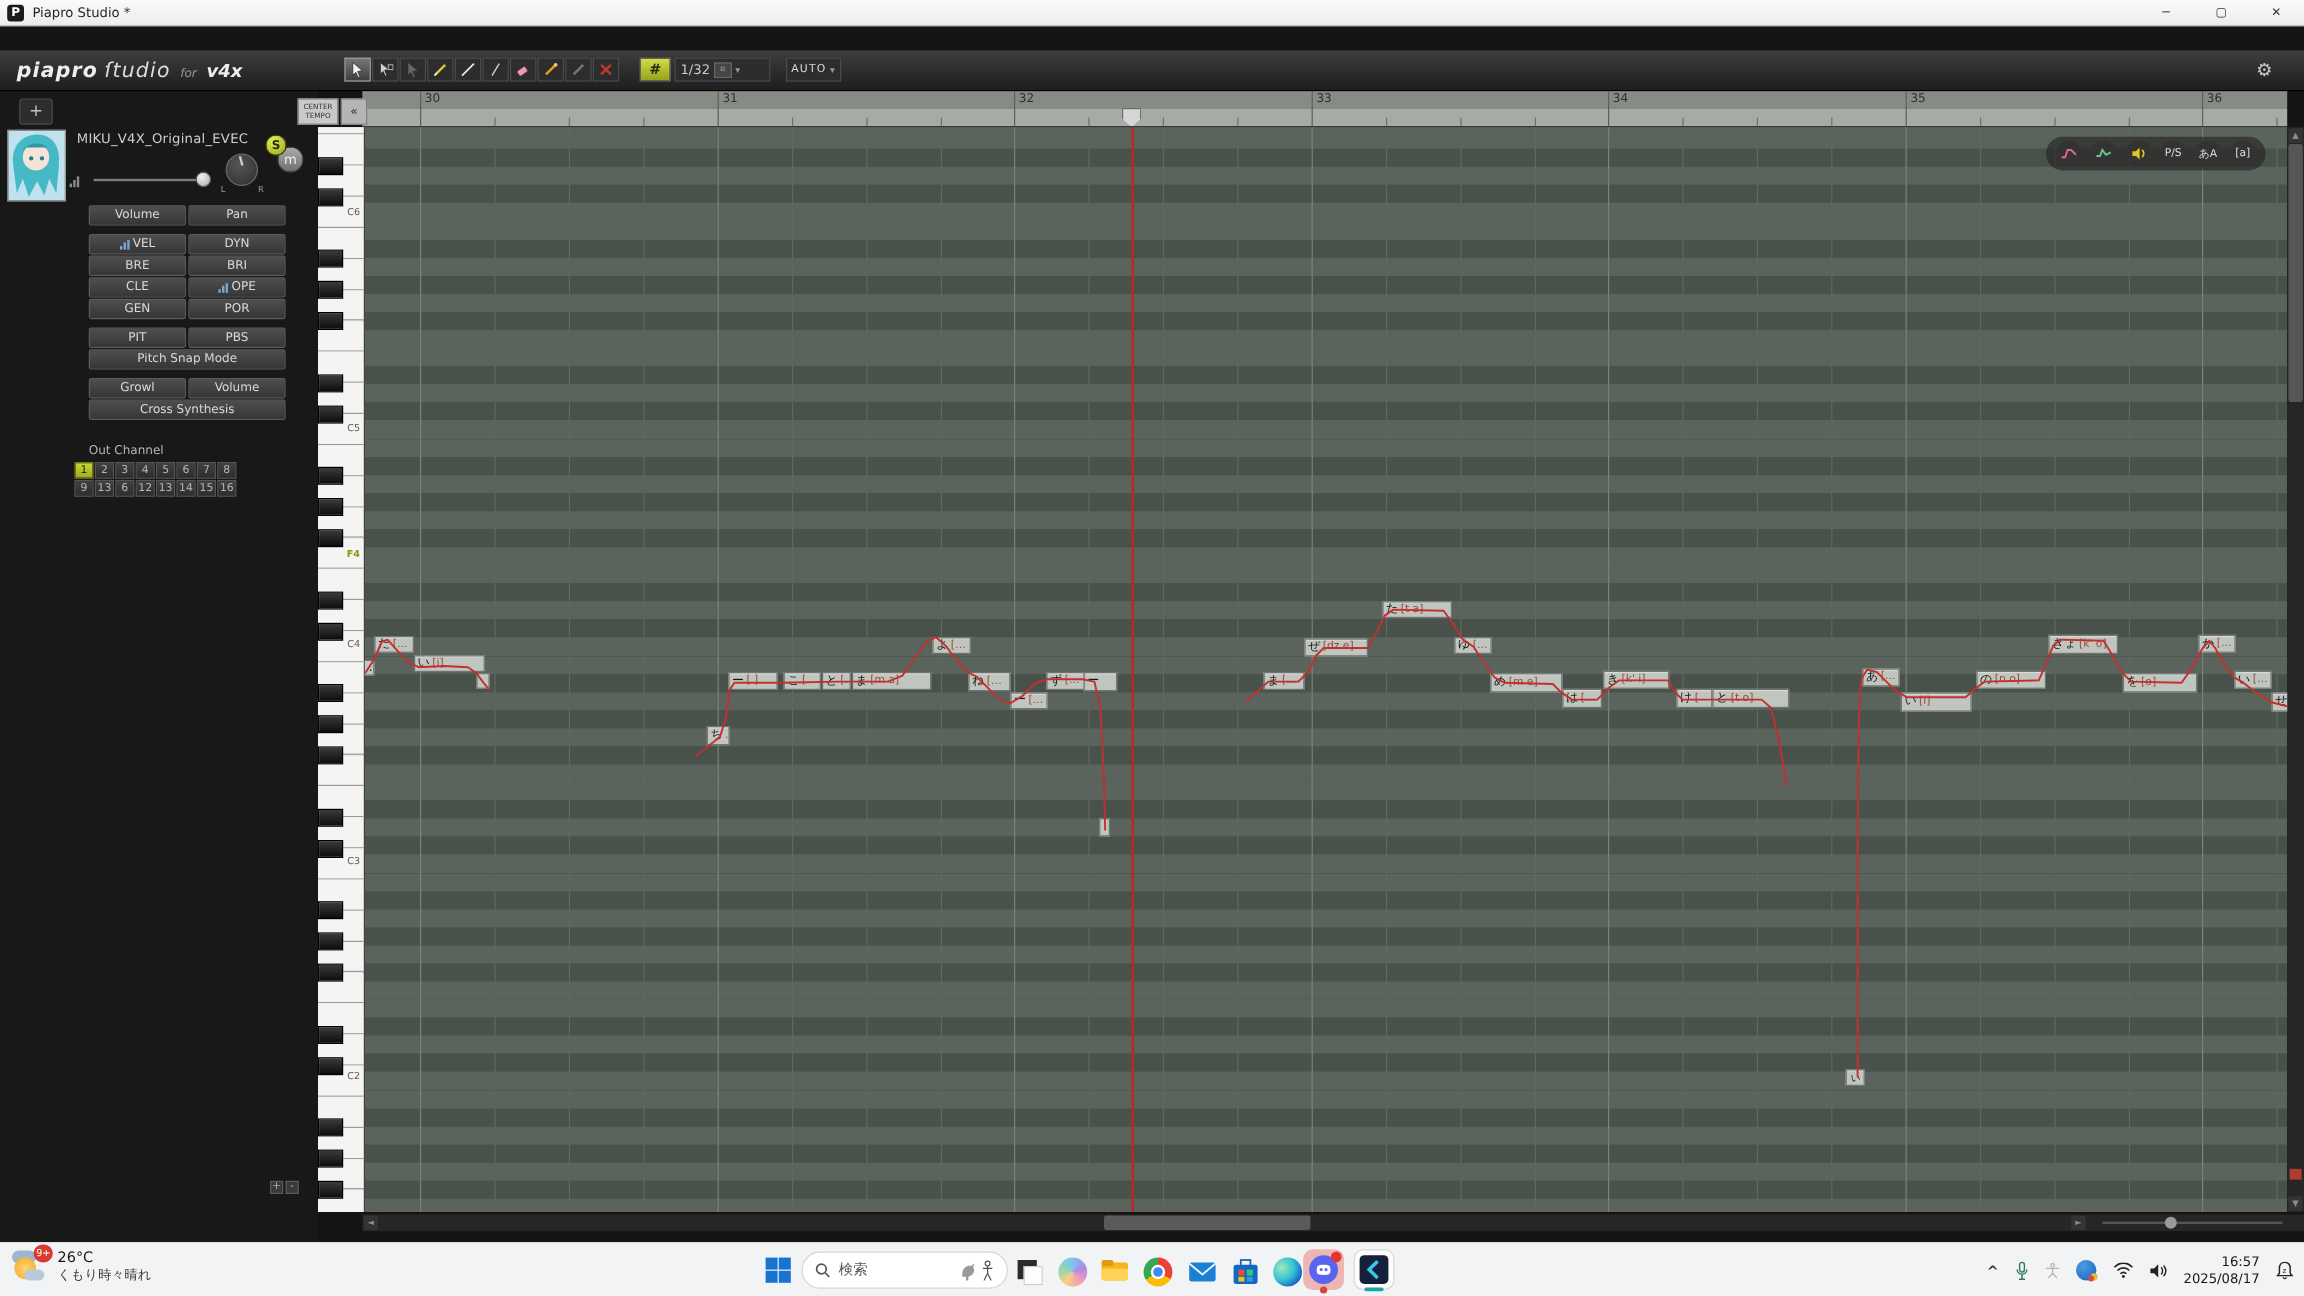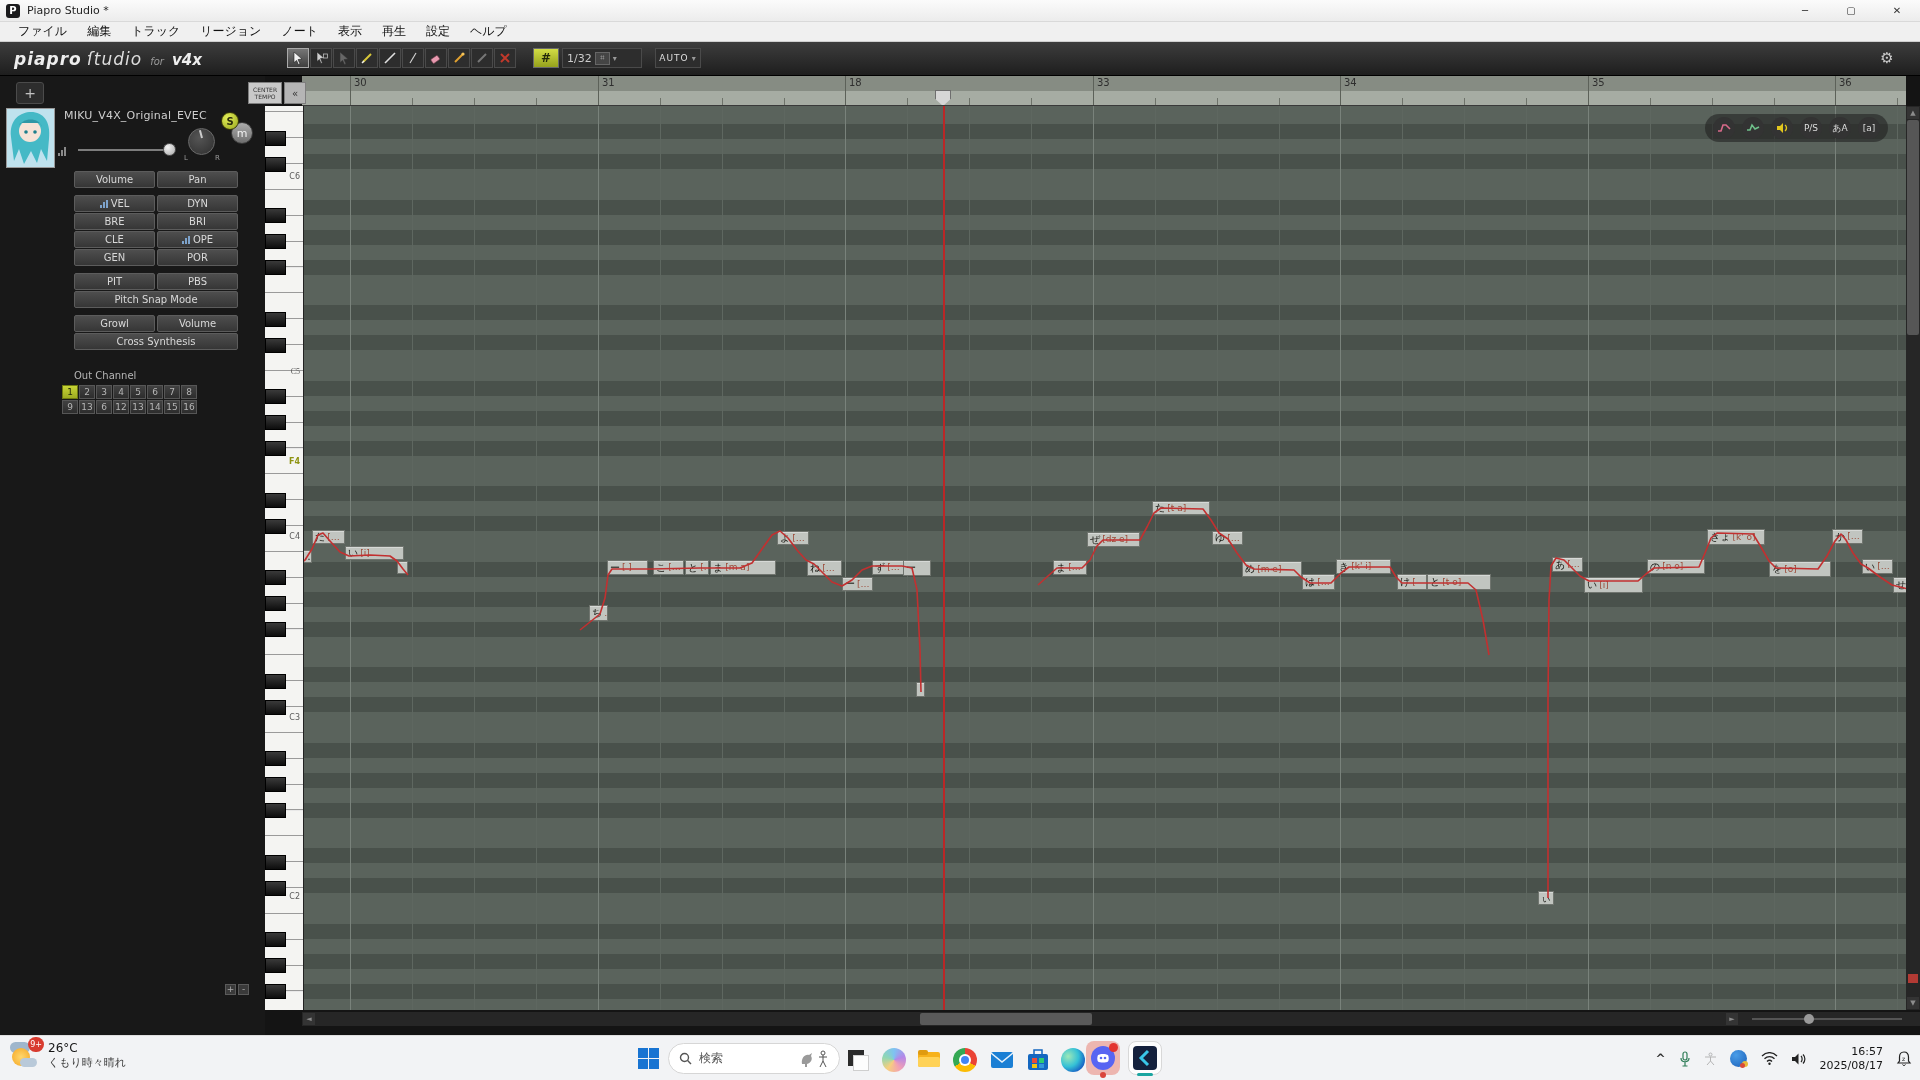--- a/index.html
+++ b/index.html
@@ -189,31 +189,20 @@
   <div id="titlebar" class="abs">
     <div id="app-logo">P</div>
     <div id="title-text">Piapro Studio *</div>
     <div id="win-controls">
       <div class="win-btn">─</div>
       <div class="win-btn">▢</div>
       <div class="win-btn close">✕</div>
     </div>
   </div>
 
-  <div id="menubar" class="abs">
-      <div class="menu-item">ファイル</div>
-      <div class="menu-item">編集</div>
-      <div class="menu-item">トラック</div>
-      <div class="menu-item">リージョン</div>
-      <div class="menu-item">ノート</div>
-      <div class="menu-item">表示</div>
-      <div class="menu-item">再生</div>
-      <div class="menu-item">設定</div>
-      <div class="menu-item">ヘルプ</div>
-    </div>
 
   <div id="toolbar" class="abs">
     <div id="brand">
       <span class="b1">piapro</span>
       <span class="b2">ſtudio</span>
       <span class="b3">for</span>
       <span class="b4">v4x</span>
     </div>
     <div id="tools">
       <div class="tool selected">
@@ -426,21 +415,21 @@
       <div class="measure-num" style="left: 52px;">30</div>
       <div class="measure-line" style="left: 109.875px; top: 22px; height: 8px; background: rgb(110, 115, 106);"></div>
       <div class="measure-line" style="left: 171.75px; top: 22px; height: 8px; background: rgb(110, 115, 106);"></div>
       <div class="measure-line" style="left: 233.625px; top: 22px; height: 8px; background: rgb(110, 115, 106);"></div>
       <div class="measure-line" style="left: 296px;"></div>
       <div class="measure-num" style="left: 300px;">31</div>
       <div class="measure-line" style="left: 357.875px; top: 22px; height: 8px; background: rgb(110, 115, 106);"></div>
       <div class="measure-line" style="left: 419.75px; top: 22px; height: 8px; background: rgb(110, 115, 106);"></div>
       <div class="measure-line" style="left: 481.625px; top: 22px; height: 8px; background: rgb(110, 115, 106);"></div>
       <div class="measure-line" style="left: 543px;"></div>
-      <div class="measure-num" style="left: 547px;">18</div>
+      <div class="measure-num" style="left: 547px;">32</div>
       <div class="measure-line" style="left: 604.875px; top: 22px; height: 8px; background: rgb(110, 115, 106);"></div>
       <div class="measure-line" style="left: 666.75px; top: 22px; height: 8px; background: rgb(110, 115, 106);"></div>
       <div class="measure-line" style="left: 728.625px; top: 22px; height: 8px; background: rgb(110, 115, 106);"></div>
       <div class="measure-line" style="left: 791px;"></div>
       <div class="measure-num" style="left: 795px;">33</div>
       <div class="measure-line" style="left: 852.875px; top: 22px; height: 8px; background: rgb(110, 115, 106);"></div>
       <div class="measure-line" style="left: 914.75px; top: 22px; height: 8px; background: rgb(110, 115, 106);"></div>
       <div class="measure-line" style="left: 976.625px; top: 22px; height: 8px; background: rgb(110, 115, 106);"></div>
       <div class="measure-line" style="left: 1038px;"></div>
       <div class="measure-num" style="left: 1042px;">34</div>
@@ -514,21 +503,21 @@
       <div class="bkey" style="top: 774.571px;"></div>
       <div class="wkey" style="top: 782.071px; height: 25.8571px;"></div>
       <div class="wkey" style="top: 807.929px; height: 25.8571px;"></div>
       <div class="bkey" style="top: 826.286px;"></div>
       <div class="wkey" style="top: 833.786px; height: 25.8571px;"></div>
       <div class="bkey" style="top: 852.143px;"></div>
       <div class="wkey" style="top: 859.643px; height: 25.8571px;"></div>
       <div class="bkey" style="top: 878px;"></div>
       <div class="wkey" style="top: 885.5px; height: 25.8571px;"></div>
       <div class="klabel" style="top: 66px;">C6</div>
-      <div class="klabel" style="top: 261px; font-family: Liberation Serif, serif;">C5</div>
+      <div class="klabel" style="top: 246px;">C5</div>
       <div class="klabel" style="top: 426px;">C4</div>
       <div class="klabel" style="top: 607px;">C3</div>
       <div class="klabel" style="top: 786px;">C2</div>
       <div class="klabel pointer" style="top: 351px;">F4</div>
     </div>
   <div id="kb-zoom" class="abs">
     <div class="kbz">+</div>
     <div class="kbz">-</div>
   </div>
 

